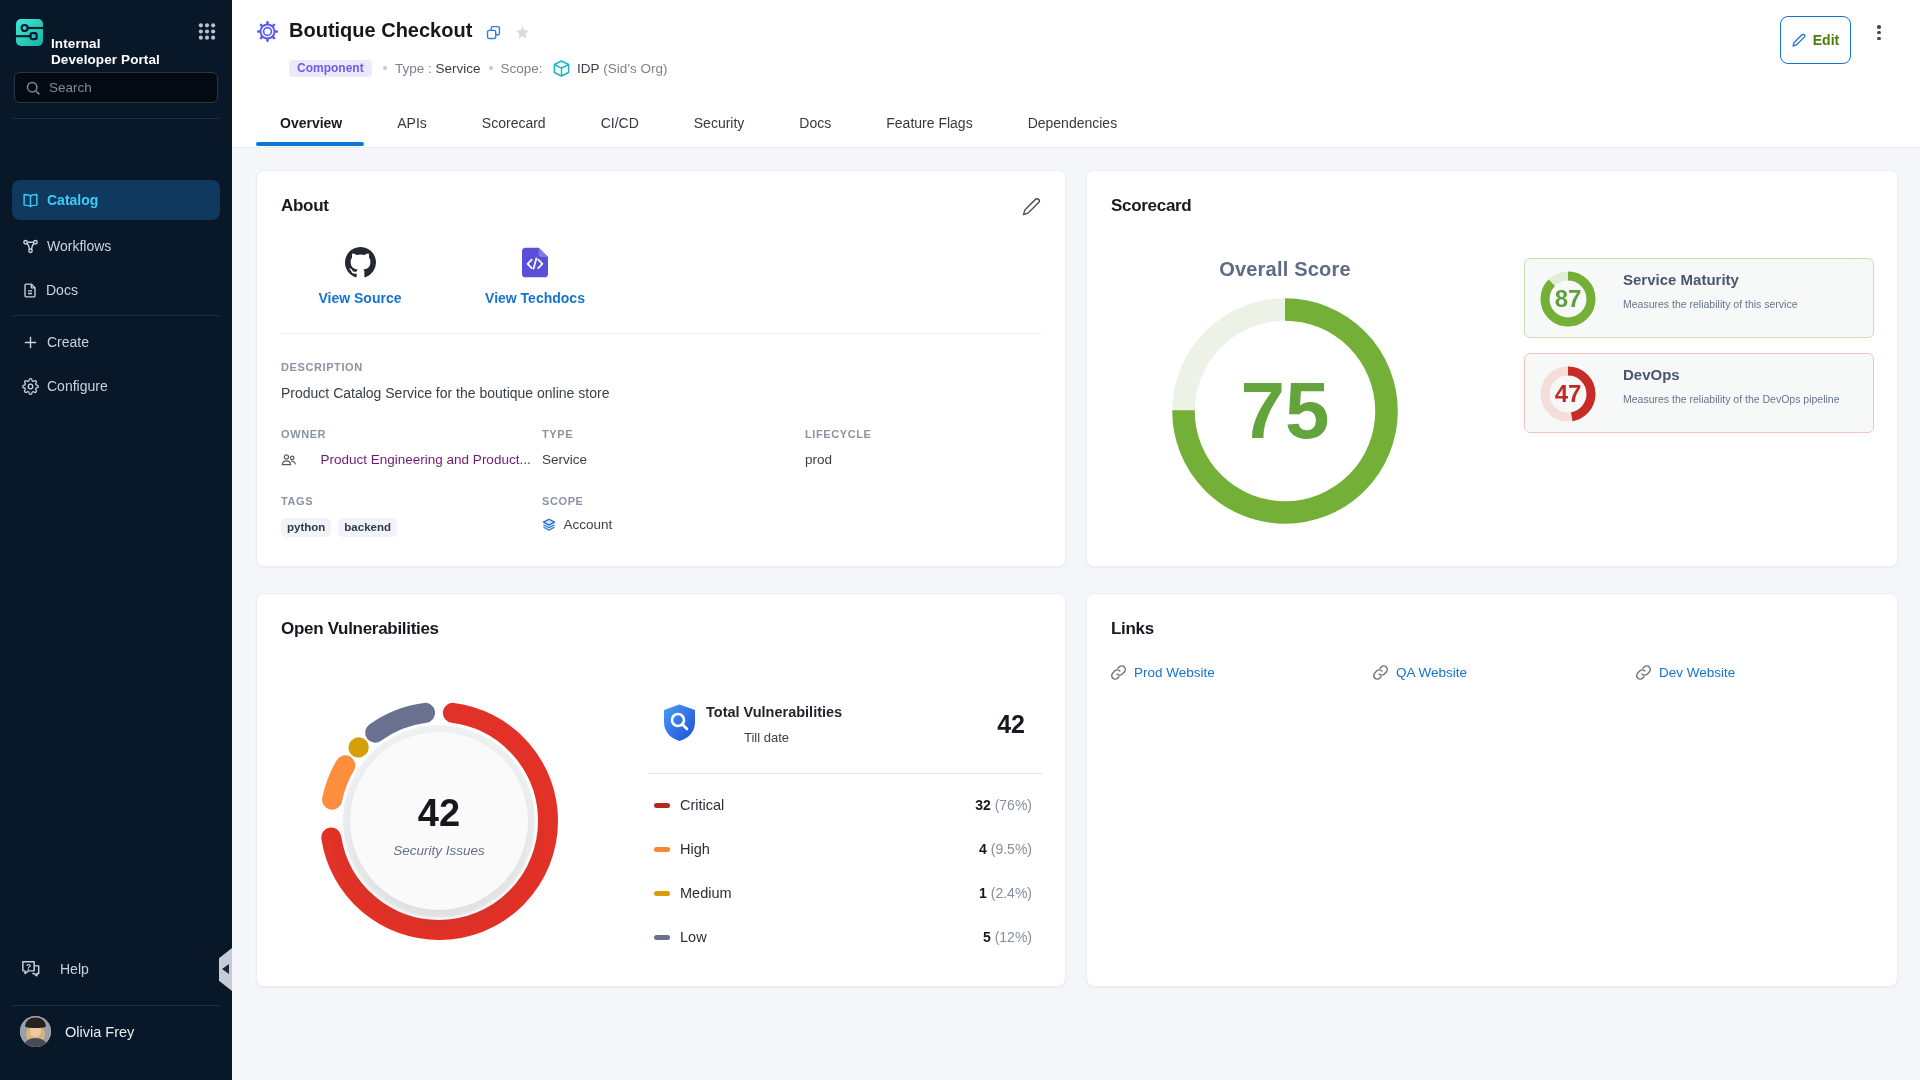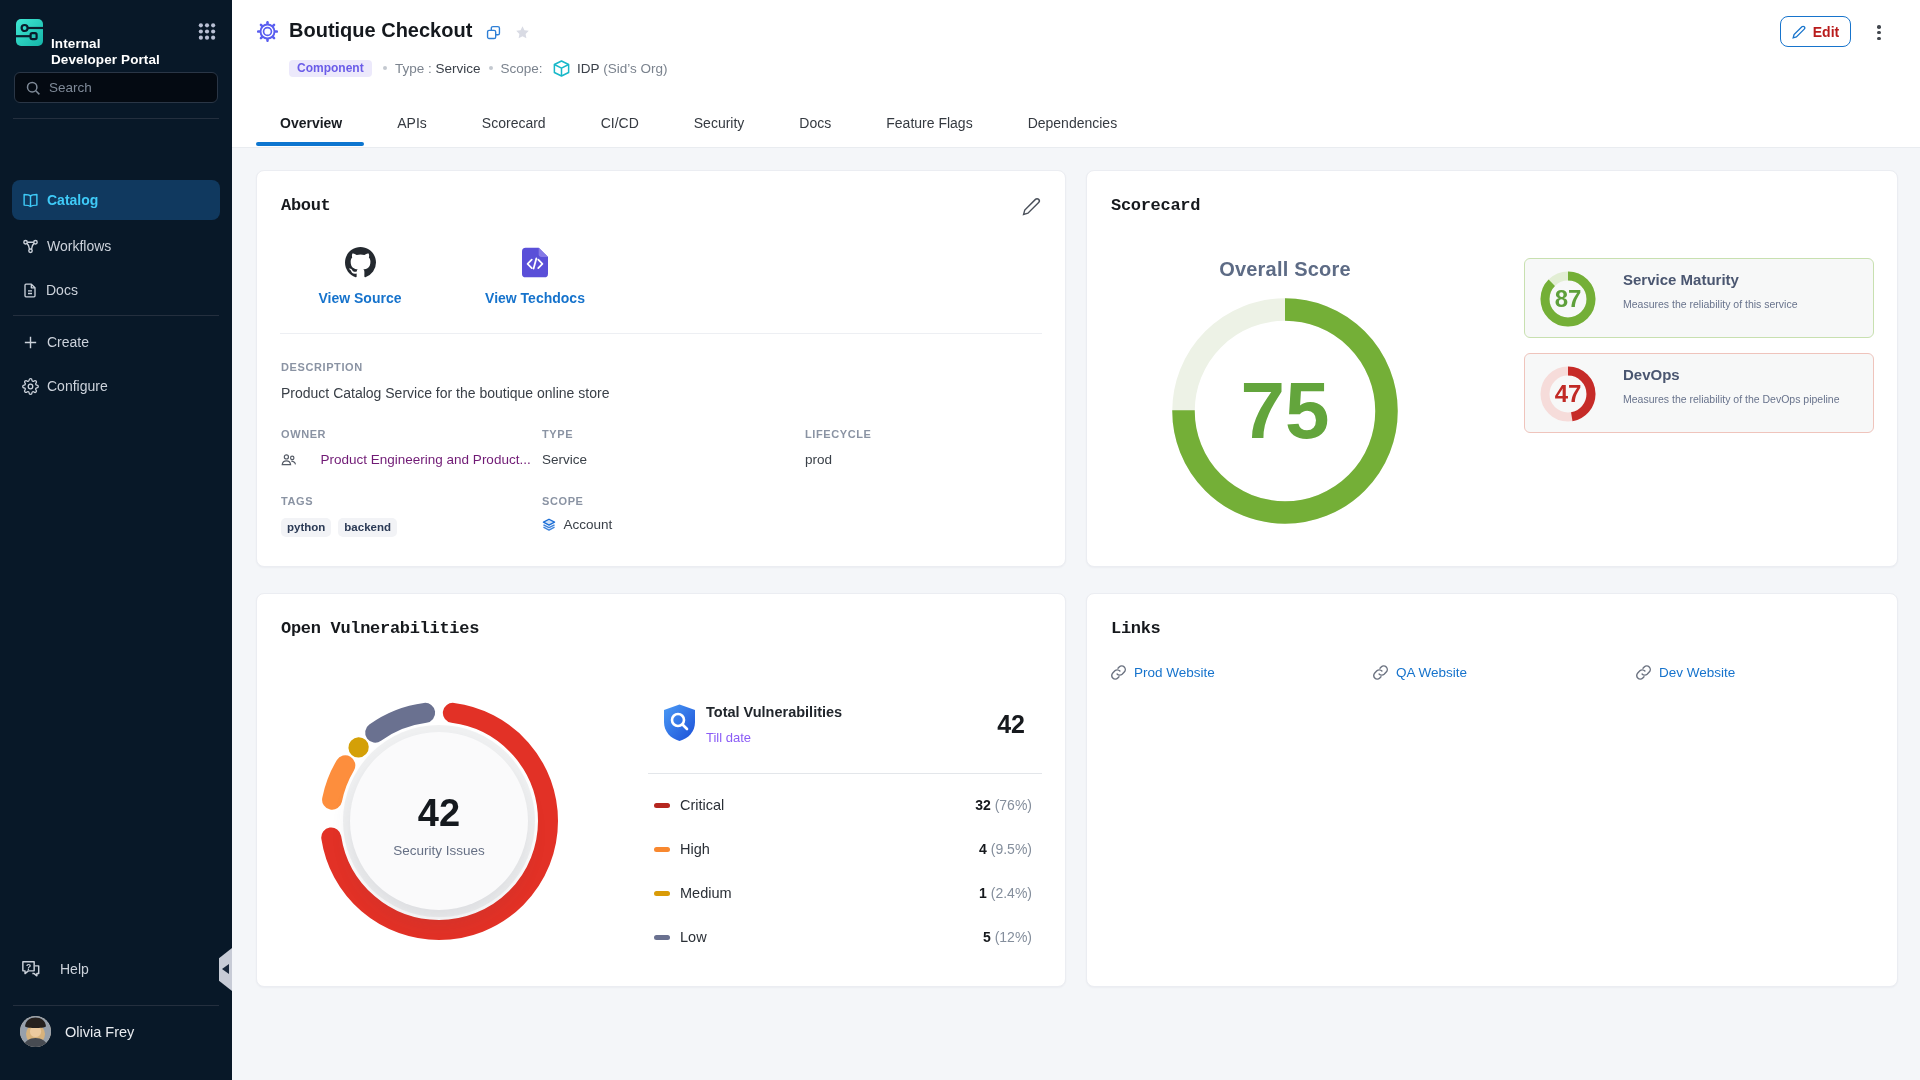--- a/index.html
+++ b/index.html
@@ -31,31 +31,31 @@
 
 .hdr { position:absolute; left:232px; top:0; width:1688px; height:148px; background:#fff; }
 .hdr-gear { position:absolute; left:257px; top:21px; }
 .hdr-title { position:absolute; left:289px; top:19px; font-size:20px; font-weight:bold; color:#14181d; letter-spacing:0; }
 .hdr-copy { position:absolute; left:486px; top:25px; }
 .hdr-star { position:absolute; left:515px; top:25px; }
 .badge { position:absolute; left:289px; top:60px; height:17px; padding:0 8px; background:#ece9fb; border-radius:4px; color:#6a5ce8; font-size:12px; font-weight:bold; line-height:17px; }
 .meta { position:absolute; left:375px; top:60px; font-size:13.5px; color:#7b838e; display:flex; align-items:center; height:16px; }
 .meta b { color:#3b414a; font-weight:normal; }
 .dot { width:4px; height:4px; border-radius:50%; background:#c4c9d0; margin:0 8px; display:inline-block; }
-.edit-btn { position:absolute; left:1780px; top:16px; width:71px; height:31px; border:1.5px solid #1774cc; border-radius:8px; color:#b91c1c; font-size:14px; font-weight:bold; display:flex; align-items:center; justify-content:center; background:#fff; }
+.edit-btn { position:absolute; left:1780px; top:16px; width:71px; height:48px; border:1.5px solid #1774cc; border-radius:8px; color:#4d7c0f; font-size:14px; font-weight:bold; display:flex; align-items:center; justify-content:center; background:#fff; }
 .kebab { position:absolute; left:1877px; top:25px; width:4px; }
 .kebab i { display:block; width:3.5px; height:3.5px; border-radius:50%; background:#42474e; margin-bottom:2.3px; }
 .tabs { position:absolute; left:280px; top:100px; display:flex; height:46px; gap:55px; }
 .tab { font-size:14px; color:#353a41; display:flex; align-items:center; }
 .tab.active { color:#181c21; font-weight:bold; }
 .tab-underline { position:absolute; left:256px; top:142px; width:108px; height:4px; background:#0d76d0; border-radius:2px; z-index:7; }
 .hdr-line { position:absolute; left:232px; top:147px; width:1688px; height:1px; background:#e9ecf0; z-index:6; }
 
 
-.card { position:absolute; background:#fff; border-radius:8px; border:1px solid #ebedf2; box-shadow:0 1px 2px rgba(20,30,50,.04);font-family:Liberation Mono, monospace; }
+.card { position:absolute; background:#fff; border-radius:8px; border:1px solid #ebedf2; box-shadow:0 1px 2px rgba(20,30,50,.04); }
 .card h2 { font-size:17px; font-weight:bold; color:#16191d; position:absolute; left:24px; top:25px; letter-spacing:-.3px; }
 #about { left:256px; top:170px; width:810px; height:397px; }
 #score { left:1086px; top:170px; width:812px; height:397px; }
 #vuln  { left:256px; top:593px; width:810px; height:394px; }
 #links { left:1086px; top:593px; width:812px; height:394px; }
 
 
 .src { position:absolute; top:247px; text-align:center; }
 .src .lbl { margin-top:8px; color:#1673cc; font-size:14px; font-weight:bold; }
 .about-div { position:absolute; left:280px; top:333px; width:762px; height:1px; background:#edeff3; }
@@ -71,23 +71,23 @@
 .sbox { position:absolute; left:438px; width:350px; height:80px; border-radius:6px; background:#f7f8f8; }
 .sbox .g { position:absolute; left:15px; top:12px; }
 .sbox .gn { position:absolute; left:15px; top:12px; width:56px; height:56px; display:flex; align-items:center; justify-content:center; font-size:24px; font-weight:bold; }
 .sbox .t { position:absolute; left:98px; top:12px; font-size:15px; font-weight:bold; color:#4a5670; }
 .sbox .d { position:absolute; left:98px; top:39px; font-size:10.5px; color:#68738c; }
 
 
 .vdonut { position:absolute; left:310px; top:692px; }
 .vcenter { position:absolute; left:350px; top:732px; width:178px; height:178px; border-radius:50%; background:#fafafb; box-shadow:0 0 0 7px rgba(150,153,166,.14), 0 12px 20px rgba(70,75,90,.12); text-align:center; }
 .vcenter .n { margin-top:60px; font-size:38px; font-weight:bold; color:#15191e; }
-.vcenter .s { margin-top:8px; font-size:13.5px; color:#667085; }
+.vcenter .s { margin-top:8px; font-size:13.5px; color:#667085;font-style:italic; }
 .tv-title { position:absolute; left:706px; top:704px; font-size:14.5px; font-weight:bold; color:#21262c; }
-.tv-sub { position:absolute; left:706px; top:730px; font-size:13px; color:#8b5cf6; }
+.tv-sub { position:absolute; left:744px; top:730px; font-size:13px; color:#404040; }
 .tv-num { position:absolute; left:906px; top:710px; width:119px; text-align:right; font-size:25px; font-weight:bold; color:#16191d; }
 .vline { position:absolute; left:648px; top:773px; width:394px; height:1px; background:#e3e6ea; }
 .vrow { position:absolute; left:654px; width:378px; height:20px; font-size:14.5px; color:#2a2f36; }
 .vrow .dash { position:absolute; left:0; top:7px; width:16px; height:5px; border-radius:3px; }
 .vrow .nm { position:absolute; left:26px; top:1px; }
 .vrow .vv { position:absolute; right:0; top:1px; text-align:right; font-size:14px; }
 .vrow .vv b { color:#16191d; }
 .vrow .vv span { color:#848e9c; }
 
 

